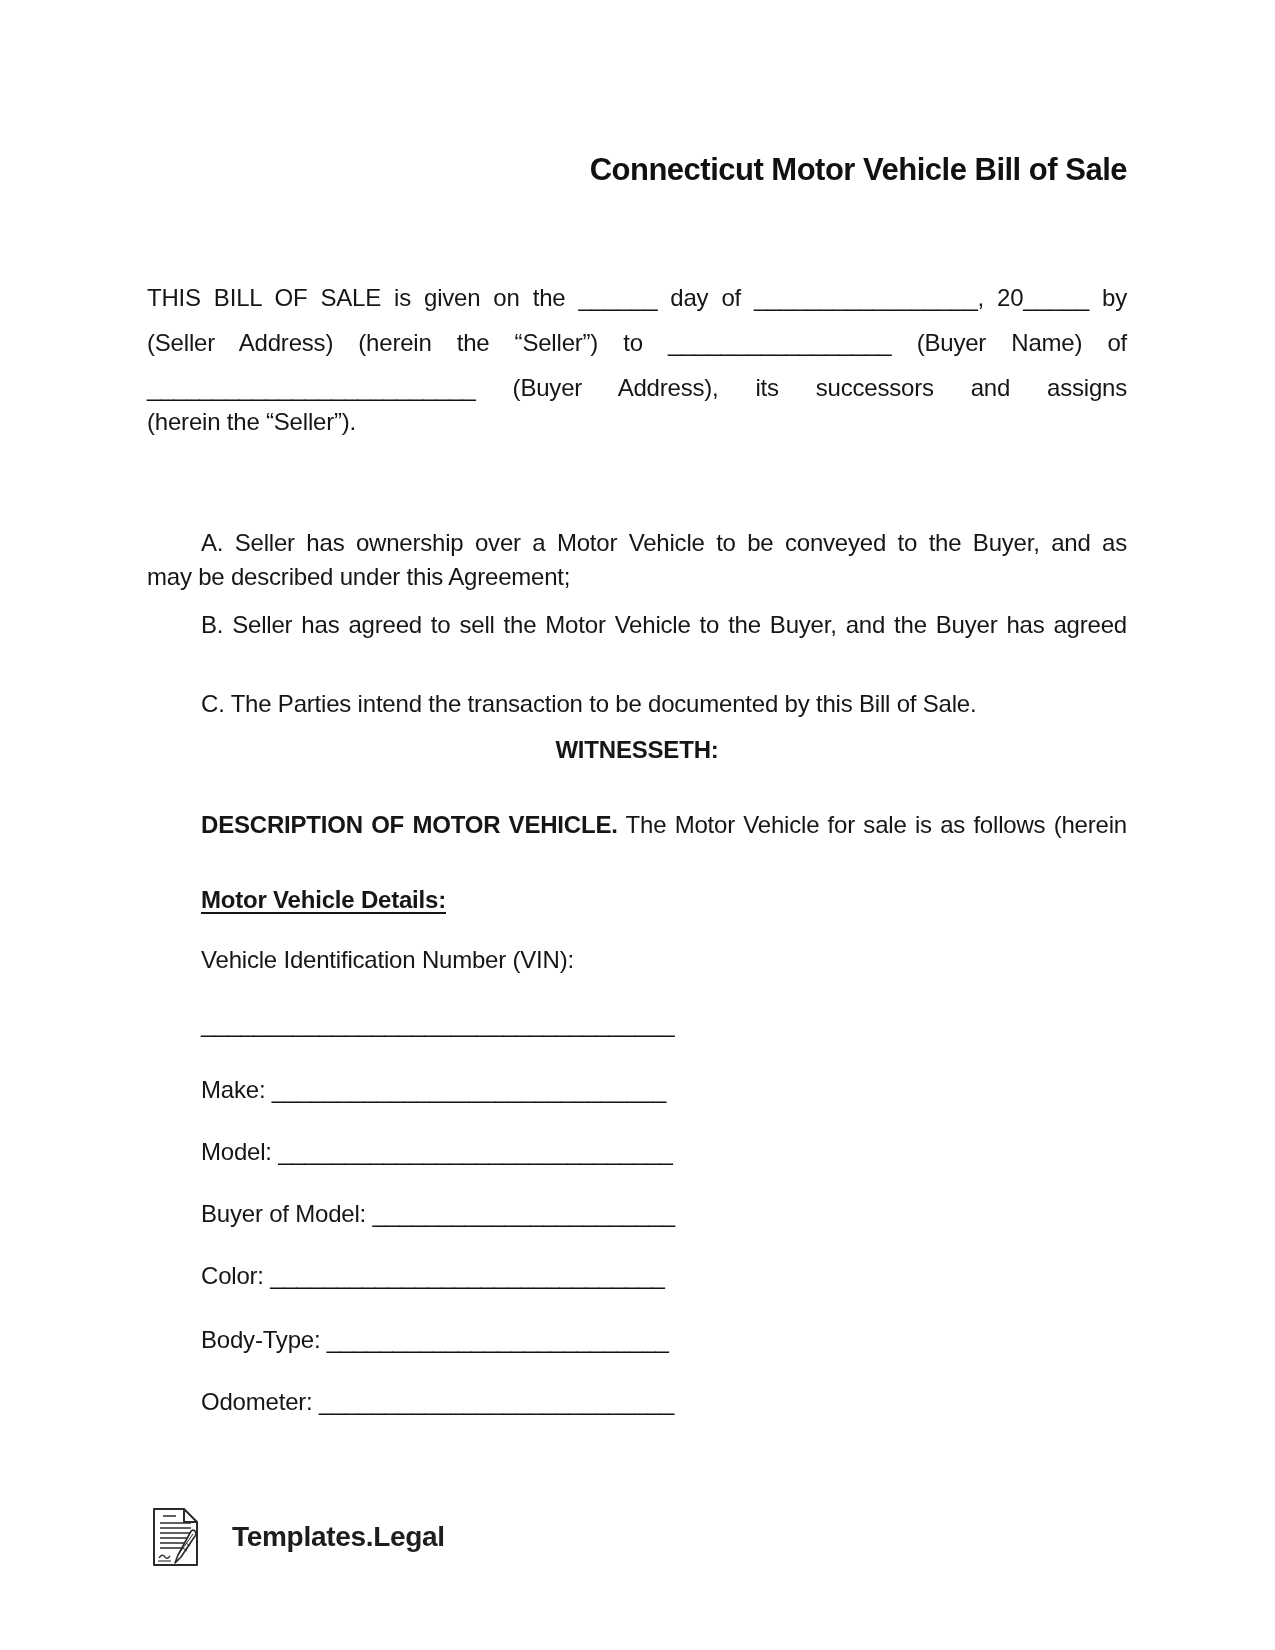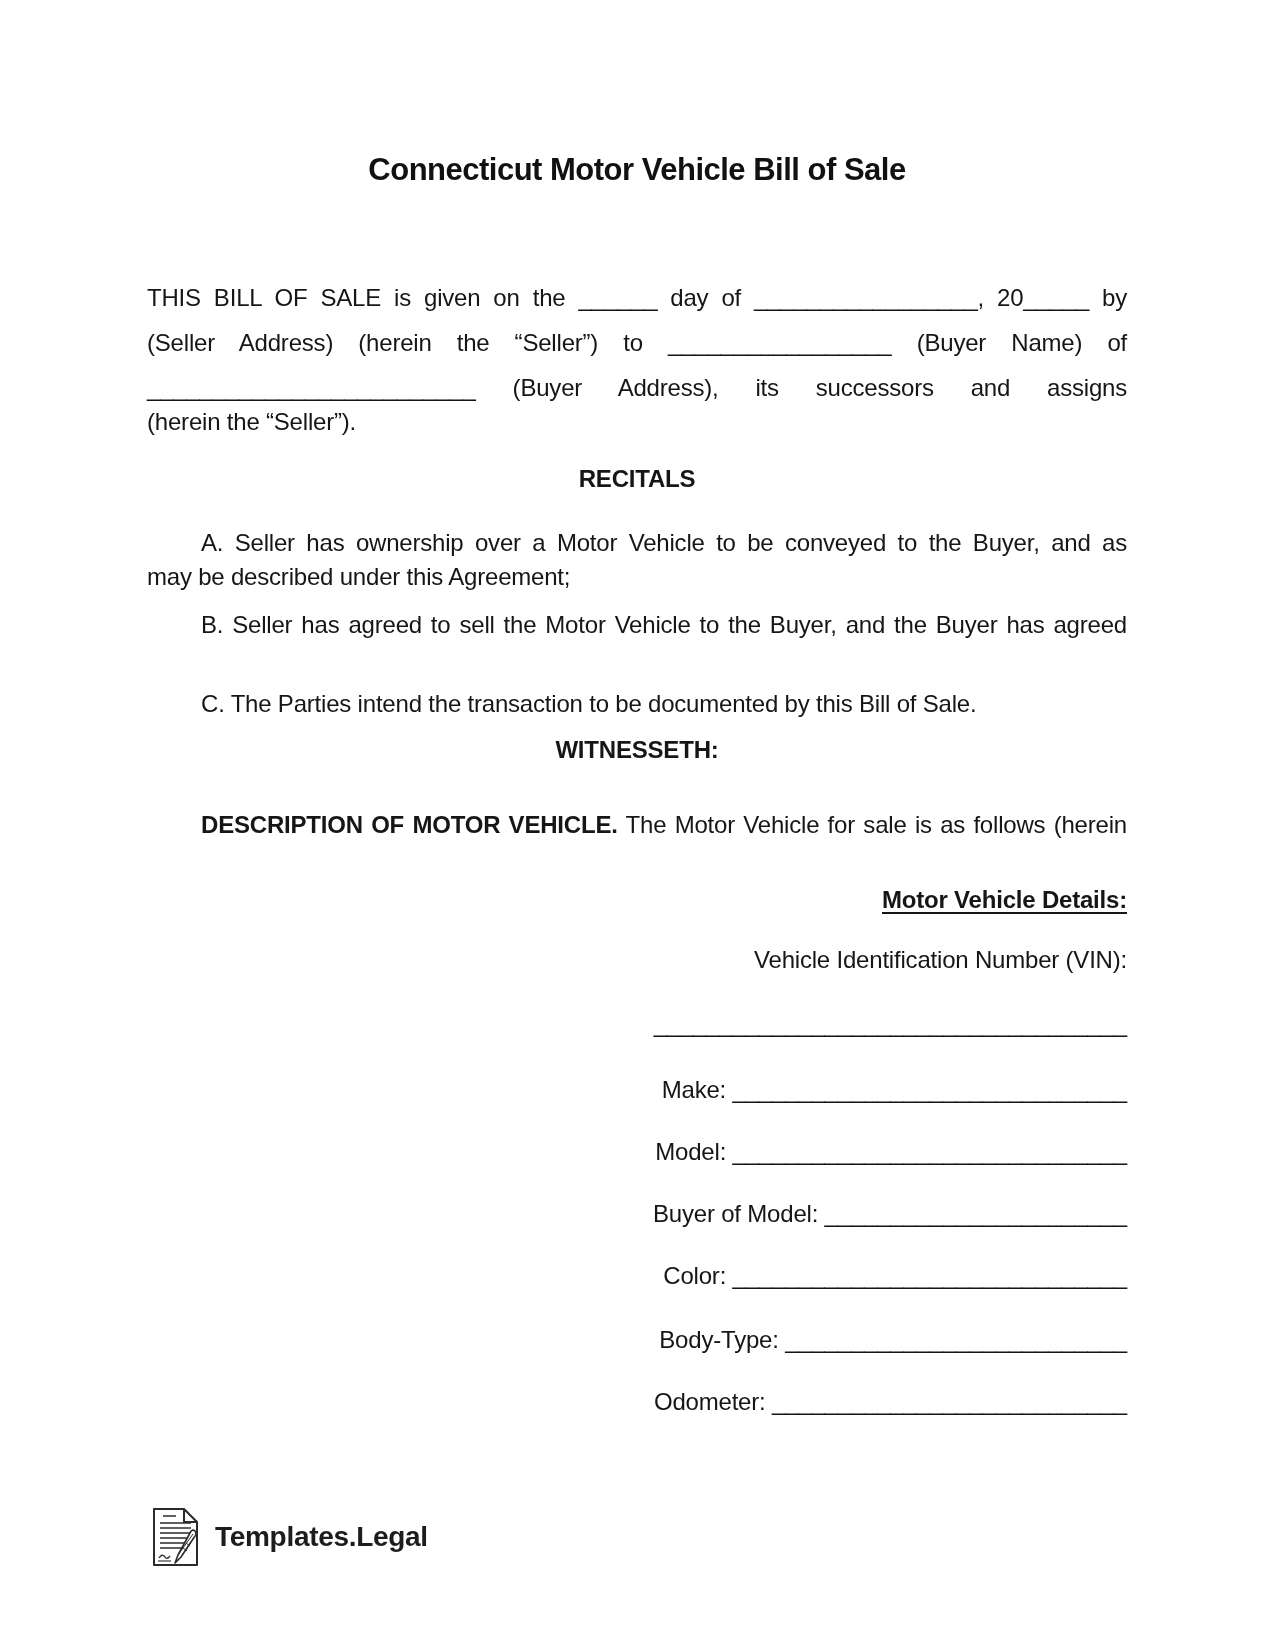--- a/index.html
+++ b/index.html
@@ -24,21 +24,20 @@
     line-height: 34px;
     letter-spacing: -0.2px;
   }
   .row {
     position: absolute;
     left: 201px;
     width: 926px;
     font-size: 24px;
     line-height: 34px;
     letter-spacing: -0.2px;
-    text-align: right;
   }
   .j {
     text-align: justify;
     text-align-last: justify;
     margin-top: 11px;
   }
   .ind { text-indent: 54px; }
   .ctr {
     text-align: center;
     font-weight: 700;
@@ -47,34 +46,34 @@
   .ul {
     text-decoration: underline;
     text-decoration-thickness: 2px;
     text-underline-offset: 4px;
   }
   .title {
     position: absolute;
     left: 147px;
     width: 980px;
     top: 151px;
-    text-align: center;
+    text-align: right;
     font-weight: 700;
     font-size: 31px;
     line-height: 38px;
     letter-spacing: -0.5px;
     color: #111111;
   }
   .footer-logo {
     position: absolute;
     left: 150px;
     top: 1506px;
     display: flex;
     align-items: center;
-    gap: 13px;
+    gap: 30px;
     height: 62px;
   }
   .brand {
     font-size: 28px;
     font-weight: 700;
     letter-spacing: -0.3px;
     color: #1d1d1d;
     line-height: 62px;
   }
   .doc-icon { display: block; }
@@ -86,21 +85,20 @@
 
   <div class="title">Connecticut Motor Vehicle Bill of Sale</div>
 
   <div class="blk" style="top:270px">
     <div class="j">THIS BILL OF SALE is given on the ______ day of _________________, 20_____ by</div>
     <div class="j">(Seller Address) (herein the “Seller”) to _________________ (Buyer Name) of</div>
     <div class="j">_________________________ (Buyer Address), its successors and assigns</div>
     <div>(herein the “Seller”).</div>
   </div>
 
-  <div class="blk ctr" style="top:462px">RECITALS</div>
 
   <div class="blk" style="top:515px">
     <div class="j ind">A. Seller has ownership over a Motor Vehicle to be conveyed to the Buyer, and as</div>
     <div>may be described under this Agreement;</div>
   </div>
 
   <div class="blk" style="top:597px">
     <div class="j ind">B. Seller has agreed to sell the Motor Vehicle to the Buyer, and the Buyer has agreed</div>
   </div>
 

